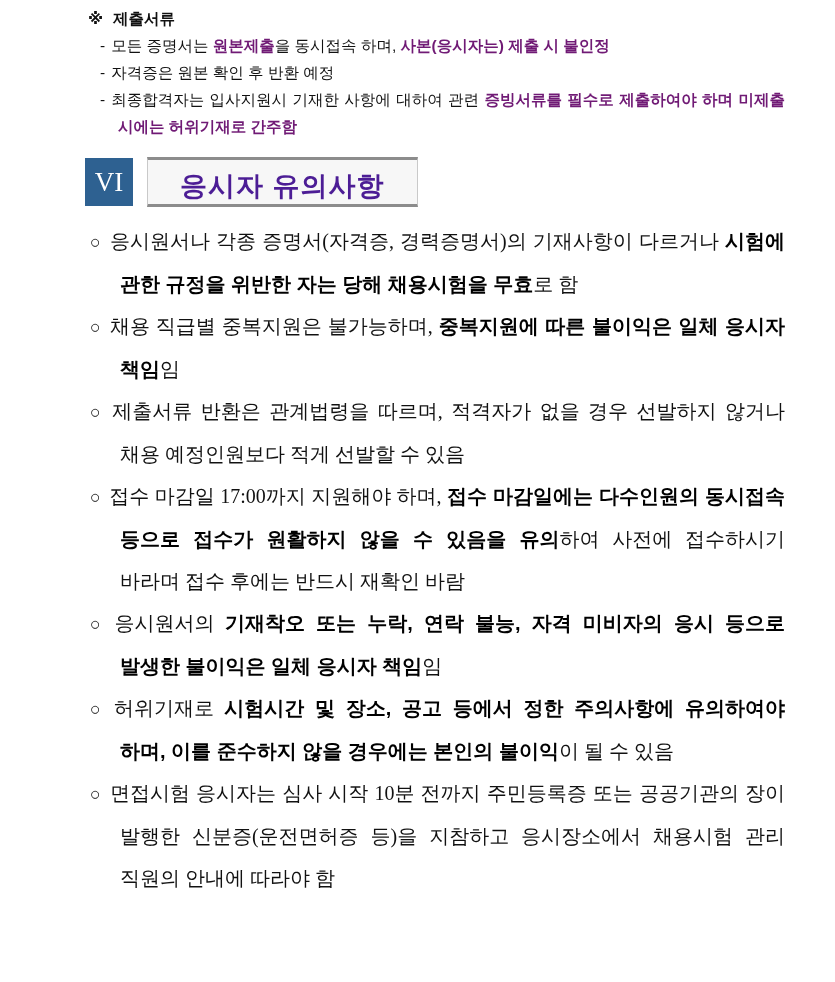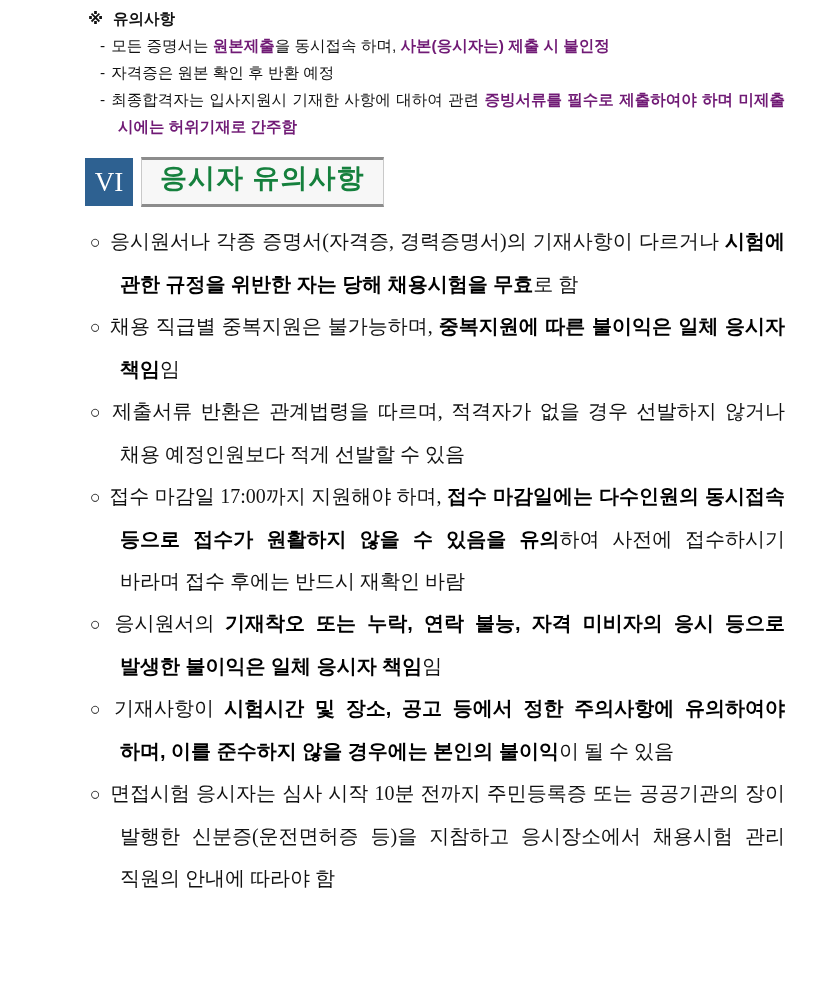--- a/index.html
+++ b/index.html
@@ -31,44 +31,44 @@
     text-indent: -18px;
     text-align: justify;
   }
   .note-item .dash { margin-right: 6px; }
   
   .section-header {
     margin-top: 17px;
     height: 50px;
     display: flex;
     align-items: stretch;
-    gap: 8px;
+    gap: 14px;
   }
   .vi-badge {
     width: 48px; height: 48px;
     align-self: center;
     background: #2e6191;
     color: #ffffff;
     display: flex; align-items: center; justify-content: center;
     font-family: "Liberation Serif", "DejaVu Serif", serif;
     font-size: 27px;
   }
   .title-box {
     background: #f7f7f7;
     border-top: 3px solid #8c8c8c;
     border-bottom: 3px solid #8c8c8c;
     border-left: 1px solid #c9c9c9;
     border-right: 1px solid #c9c9c9;
-    padding: 0 18px;
-    display: flex; align-items: flex-start;
+    padding: 0 32px;
+    display: flex; align-items: flex-end;
     font-family: "Liberation Sans", "DejaVu Sans", sans-serif;
     font-size: 27px;
     font-weight: bold;
     letter-spacing: 1px;
-    color: #15803d;
+    color: #4c1d95;
   }
   
   .notice-list {
     margin-top: 13px;
     font-size: 20px;
     line-height: 42px;
   }
   .notice-item {
     padding-left: 35px;
     text-indent: -30px;
@@ -92,21 +92,21 @@
     text-underline-offset: 4px;
   }
 </style>
 </head>
 <body>
 
 <div class="page">
 
   <div class="top-notes">
     <div class="note-title">
-      <span class="ref-mark">※</span><span>유의사항</span>
+      <span class="ref-mark">※</span><span>제출서류</span>
     </div>
     <div>
         <div class="note-item"><span class="dash">-</span><span>모든 증명서는 </span><span class="r-bold r-blue">원본제출</span><span>을 동시접속 하며, </span><span class="r-bold r-blue">사본(응시자는) 제출 시 불인정</span></div>
         <div class="note-item"><span class="dash">-</span><span>자격증은 원본 확인 후 반환 예정</span></div>
         <div class="note-item"><span class="dash">-</span><span>최종합격자는 입사지원시 기재한 사항에 대하여 관련 </span><span class="r-bold r-blue">증빙서류를 필수로 제출하여야 하며 미제출시에는 허위기재로 간주함</span></div>
       </div>
   </div>
 
   <div class="section-header">
     <div class="vi-badge">VI</div>
@@ -114,17 +114,17 @@
       <span>응시자 유의사항</span>
     </div>
   </div>
 
   <div class="notice-list">
       <div class="notice-item"><span class="circle-marker">○</span><span>응시원서나 각종 증명서(자격증, 경력증명서)의 기재사항이 다르거나 </span><span class="r-bold">시험에 관한 규정을 위반한 자는 당해 채용시험을 무효</span><span>로 함</span></div>
       <div class="notice-item"><span class="circle-marker">○</span><span>채용 직급별 중복지원은 불가능하며, </span><span class="r-bold">중복지원에 따른 불이익은 일체 응시자 책임</span><span>임</span></div>
       <div class="notice-item"><span class="circle-marker">○</span><span>제출서류 반환은 관계법령을 따르며, 적격자가 없을 경우 선발하지 않거나 채용 예정인원보다 적게 선발할 수 있음</span></div>
       <div class="notice-item"><span class="circle-marker">○</span><span>접수 마감일 17:00까지 지원해야 하며, </span><span class="r-bold">접수 마감일에는 다수인원의 동시접속 등으로 접수가 원활하지 않을 수 있음을 유의</span><span>하여 사전에 접수하시기 바라며 접수 후에는 반드시 재확인 바람</span></div>
       <div class="notice-item"><span class="circle-marker">○</span><span>응시원서의 </span><span class="r-bold">기재착오 또는 누락, 연락 불능, 자격 미비자의 응시 등으로 발생한 불이익은 일체 응시자 책임</span><span>임</span></div>
-      <div class="notice-item"><span class="circle-marker">○</span><span>기재사항이 </span><span class="r-bold">시험시간 및 장소, 공고 등에서 정한 주의사항에 유의하여야 하며, 이를 준수하지 않을 경우에는 본인의 불이익</span><span>이 될 수 있음</span></div>
+      <div class="notice-item"><span class="circle-marker">○</span><span>허위기재로 </span><span class="r-bold">시험시간 및 장소, 공고 등에서 정한 주의사항에 유의하여야 하며, 이를 준수하지 않을 경우에는 본인의 불이익</span><span>이 될 수 있음</span></div>
       <div class="notice-item"><span class="circle-marker">○</span><span>면접시험 응시자는 심사 시작 10분 전까지 주민등록증 또는 공공기관의 장이 발행한 신분증(운전면허증 등)을 지참하고 응시장소에서 채용시험 관리 직원의 안내에 따라야 함</span></div>
     </div>
 
 </div>
 
 </body></html>

